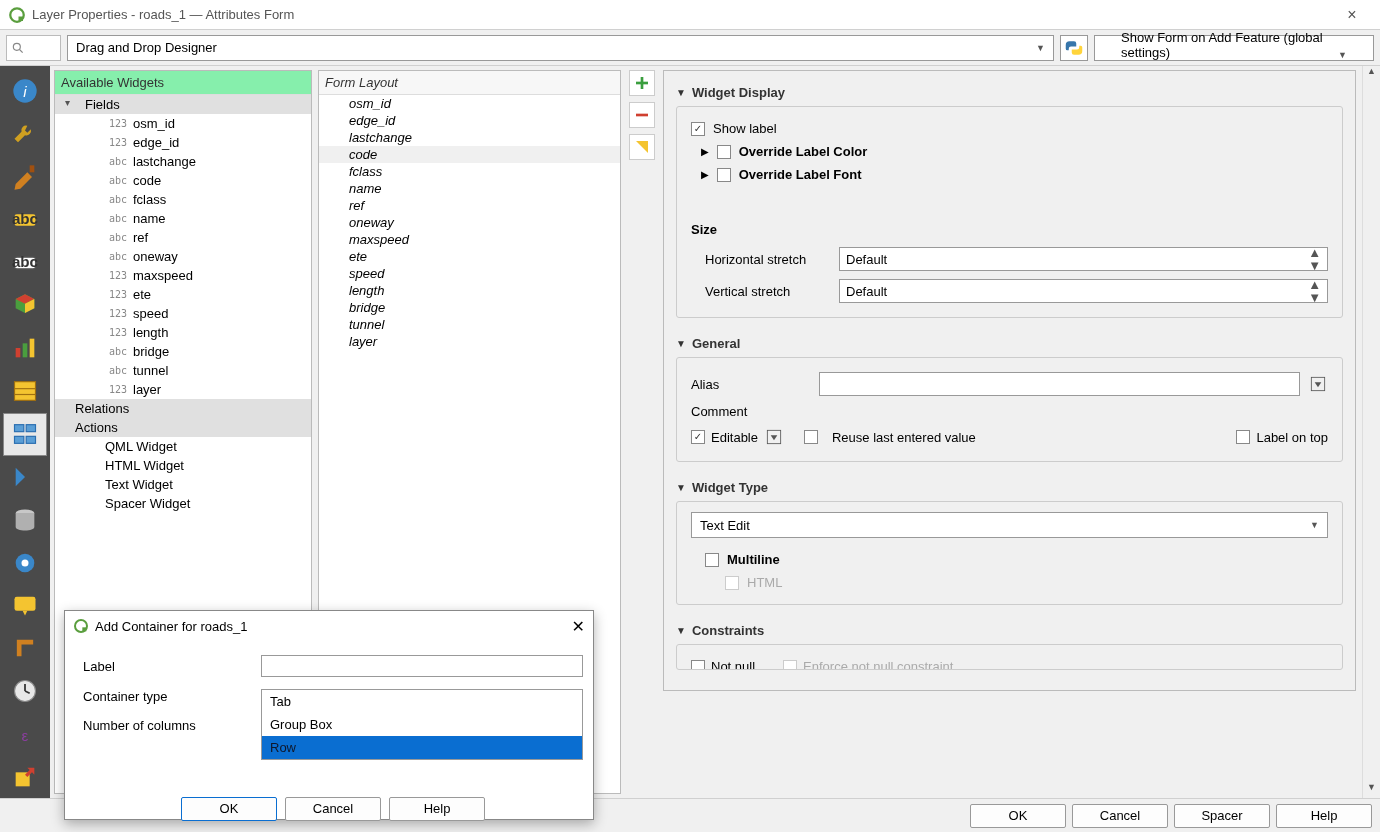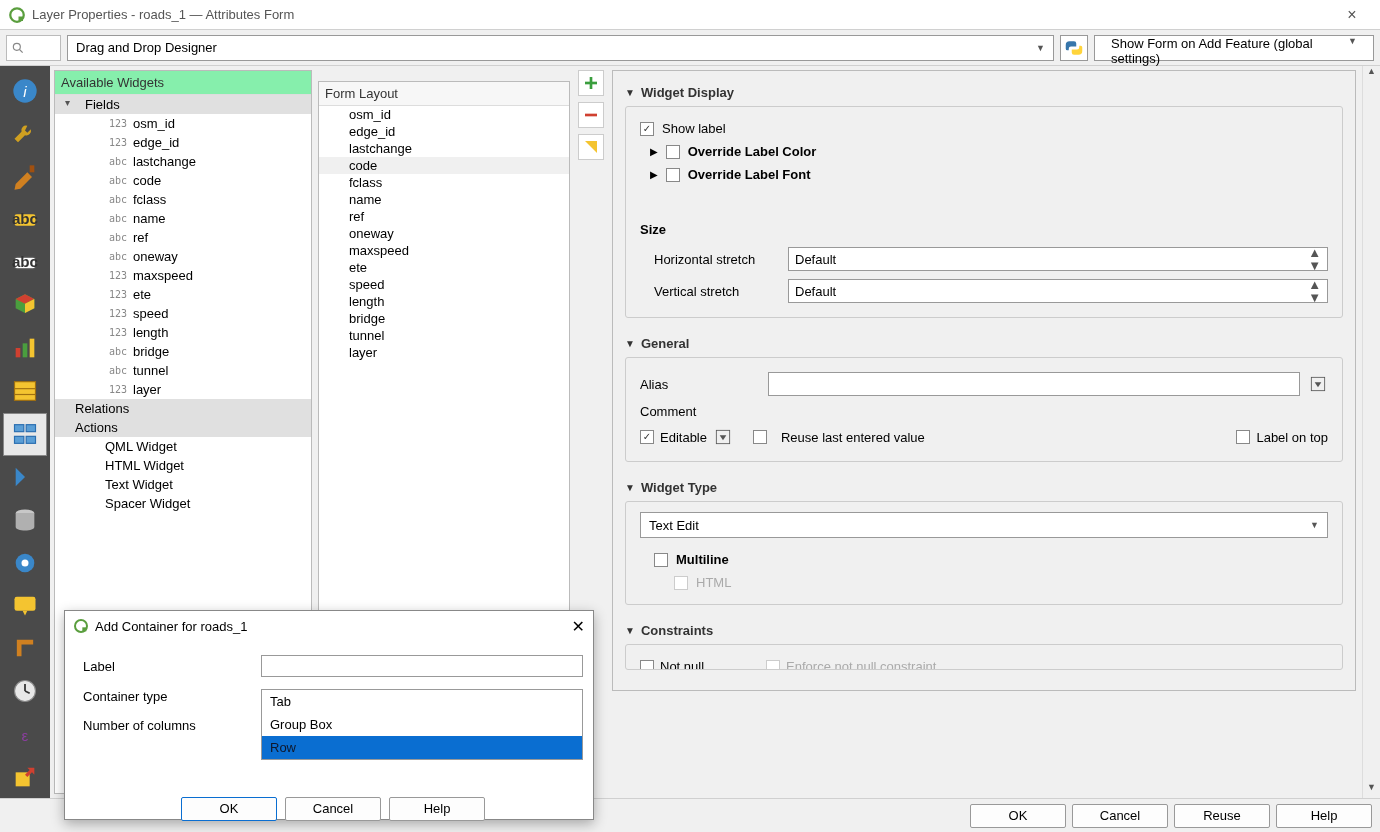--- a/index.html
+++ b/index.html
@@ -7,41 +7,41 @@
 
 .titlebar { height: 30px; background: #fff; border-bottom: 1px solid #d0d0d0; display: flex; align-items: center; padding: 0 8px; }
 .titlebar .qicon { width: 18px; height: 18px; margin-right: 6px; }
 .titlebar .title { color: #555; flex: 1; }
 .titlebar .close { width: 40px; text-align: center; color: #555; font-size: 16px; font-weight: 300; }
 
 .topbar { height: 36px; background: #f0f0f0; border-bottom: 1px solid #d0d0d0; display: flex; align-items: center; padding: 4px 6px; gap: 6px; }
 .searchbox { width: 55px; height: 26px; border: 1px solid #bbb; background: #fff; display: flex; align-items: center; padding: 0 4px; }
 .dropdown-wide { flex: 1; height: 26px; border: 1px solid #999; background: #fff; display: flex; align-items: center; padding: 0 8px; justify-content: space-between; }
 .pybtn { width: 28px; height: 26px; border: 1px solid #999; background: #fff; display: flex; align-items: center; justify-content: center; }
-.dropdown-right { width: 280px; height: 26px; border: 1px solid #999; background: #fff; display: flex; align-items: flex-start; padding: 0 16px; justify-content: space-between; }
+.dropdown-right { width: 280px; height: 26px; border: 1px solid #999; background: #fff; display: flex; align-items: flex-end; padding: 0 26px; justify-content: space-between; }
 .tri { font-size: 9px; color: #555; }
 
 .mainrow { display: flex; height: calc(832px - 30px - 36px - 34px); }
 
 .sidebar { width: 50px; background: #4a4a4a; display: flex; flex-direction: column; align-items: center; padding-top: 4px; gap: 0; }
 .sidebar .sitem { width: 44px; height: 44px; display: flex; align-items: center; justify-content: center; cursor: pointer; }
 .sidebar .sitem.sel { background: #e8e8e8; border: 1px solid #888; }
 .sicon { width: 28px; height: 28px; }
 
 .panel-available { width: 258px; border: 1px solid #bbb; background: #fff; margin: 4px 0 4px 4px; display: flex; flex-direction: column; }
 .panel-available .hdr { padding: 4px 6px; color: #333; border-bottom: 1px solid #ddd; background:#86efac;}
 .tree { flex: 1; overflow: auto; }
 .tree .group { background: #e0e0e0; padding: 2px 6px 2px 20px; }
 .tree .group.first { padding-left: 30px; position: relative; }
 .tree .group.first::before { content: "▾"; position: absolute; left: 10px; top: 2px; font-size: 10px; color:#555; }
 .tree .leaf { padding: 2px 6px 2px 50px; display: flex; align-items: center; gap: 6px; }
 .typetag { font-size: 10px; color: #888; width: 22px; text-align: right; font-family: monospace; }
 .tree .otherleaf { padding: 2px 6px 2px 50px; }
 
-.panel-layout { width: 252px; border: 1px solid #bbb; background: #fff; margin: 15px 0 4px 6px; display: flex; flex-direction: column; }
+.panel-layout { width: 303px; border: 1px solid #bbb; background: #fff; margin: 4px 0 4px 6px; display: flex; flex-direction: column; font-style: italic; }
 .panel-layout .hdr { padding: 4px 6px; color: #333; border-bottom: 1px solid #ddd; background:#f7f7f7;}
 .panel-layout .list { flex: 1; }
 .panel-layout .litem { padding: 1px 6px 1px 30px; }
 .panel-layout .litem.sel { background: #f0f0f0; }
 
 .toolcol { width: 30px; margin: 4px 0 4px 6px; display: flex; flex-direction: column; gap: 6px; align-items: center; }
 .toolcol .tbtn { width: 26px; height: 26px; border: 1px solid #ccc; background: #fff; display: flex; align-items: center; justify-content: center; }
 
 .panel-right { flex: 1; margin: 4px 6px 4px 6px; overflow-y: auto; position: relative; }
 .panel-right-inner { border: 1px solid #bbb; background: #f0f0f0; padding: 8px 12px; }
@@ -438,21 +438,21 @@
             <span class="chk" style="border-color:#ccc"></span>
             <span>HTML</span>
           </div>
       </div>
 
       <div class="section-hdr">
           <span class="arrow">▼</span>
           <span>Constraints</span>
         </div>
       <div class="groupbox" style="overflow:hidden;height:26px">
-        <div class="row" style="gap:62px">
+        <div class="row" style="gap:28px">
           <span style="display:flex;align-items:center;gap:6px">
               <span class="chk"></span>
               <span>Not null</span>
             </span>
           <span style="display:flex;align-items:center;gap:6px;color:#aaa">
               <span class="chk" style="border-color:#ccc"></span>
               <span>Enforce not null constraint</span>
             </span>
         </div>
       </div>
@@ -462,21 +462,21 @@
   <div style="width:18px;background:#f0f0f0;border-left:1px solid #ddd;display:flex;flex-direction:column">
     <div style="height:16px;text-align:center;font-size:9px;color:#555">▲</div>
     <div style="flex:1"></div>
     <div style="height:16px;text-align:center;font-size:9px;color:#555">▼</div>
   </div>
 </div>
 
 <div class="bottombar">
   <div class="btn">OK</div>
   <div class="btn">Cancel</div>
-  <div class="btn">Reuse</div>
+  <div class="btn">Spacer</div>
   <div class="btn">Help</div>
 </div>
 
 <div class="dialog">
   <div class="dtitle">
     <div class="l">
       <svg width="16" height="16" viewBox="0 0 24 24">
           <circle cx="12" cy="12" r="9" fill="none" stroke="#5a9e3e" stroke-width="3"></circle>
           <rect x="14" y="14" width="6" height="6" class="qgreen"></rect>
         </svg>

